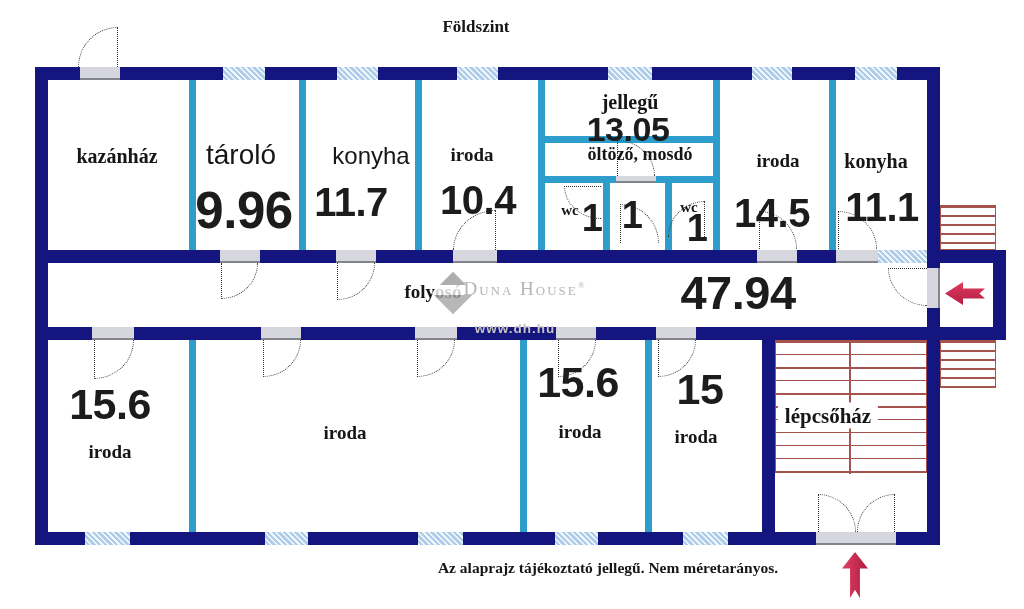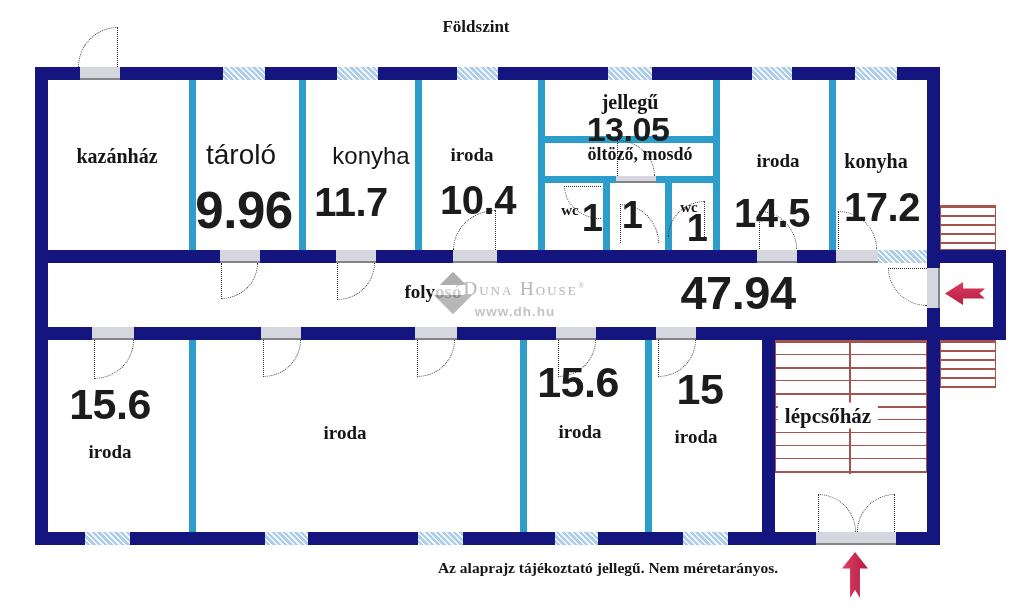--- a/index.html
+++ b/index.html
@@ -157,37 +157,37 @@
 
   <div class="num" style="left:632px;top:215px;font-size:38px;z-index:3;">1</div>
 
   <div class="lbl" style="left:689px;top:207px;font-size:15px;z-index:3;">wc</div>
   <div class="num" style="left:697px;top:228px;font-size:38px;z-index:3;">1</div>
 
   <div class="lbl" style="left:778px;top:161px;font-size:19px;">iroda</div>
   <div class="num" style="left:772px;top:213px;font-size:40px;">14.5</div>
 
   <div class="lbl" style="left:876px;top:161px;font-size:20px;">konyha</div>
-  <div class="num" style="left:882px;top:207px;font-size:40px;">17.2</div>
+  <div class="num" style="left:882px;top:207px;font-size:40px;">11.1</div>
 
   <div class="lbl" style="left:433px;top:292px;font-size:19px;">folyosó</div>
   <div class="num" style="left:738px;top:292px;font-size:47px;">47.94</div>
 
   <div class="num" style="left:110px;top:404px;font-size:43px;">15.6</div>
   <div class="lbl" style="left:110px;top:452px;font-size:19px;">iroda</div>
 
   <div class="lbl" style="left:345px;top:433px;font-size:19px;">iroda</div>
 
   <div class="num" style="left:578px;top:382px;font-size:43px;">15.6</div>
   <div class="lbl" style="left:580px;top:432px;font-size:19px;">iroda</div>
 
   <div class="num" style="left:700px;top:389px;font-size:43px;">15</div>
   <div class="lbl" style="left:696px;top:437px;font-size:19px;">iroda</div>
 
   <div class="lbl" style="left:828px;top:416px;font-size:21px;z-index:3;text-align:right;"><span class="leplbl">lépcsőház</span></div>
 
   <div class="dh-logo" style="left:438px;top:278px;"></div>
   <div class="dh-brand" style="left:524px;top:289px;"><span>Duna House</span><sup>®</sup></div>
-  <div class="dh-url" style="left:515px;top:311px;">www.dh.hu</div>
+  <div class="dh-url" style="left:515px;top:328px;">www.dh.hu</div>
 
   <div class="disclaimer" style="left:608px;top:568px;">Az alaprajz tájékoztató jellegű. Nem méretarányos.</div>
 
 </div>
 
 </body></html>

